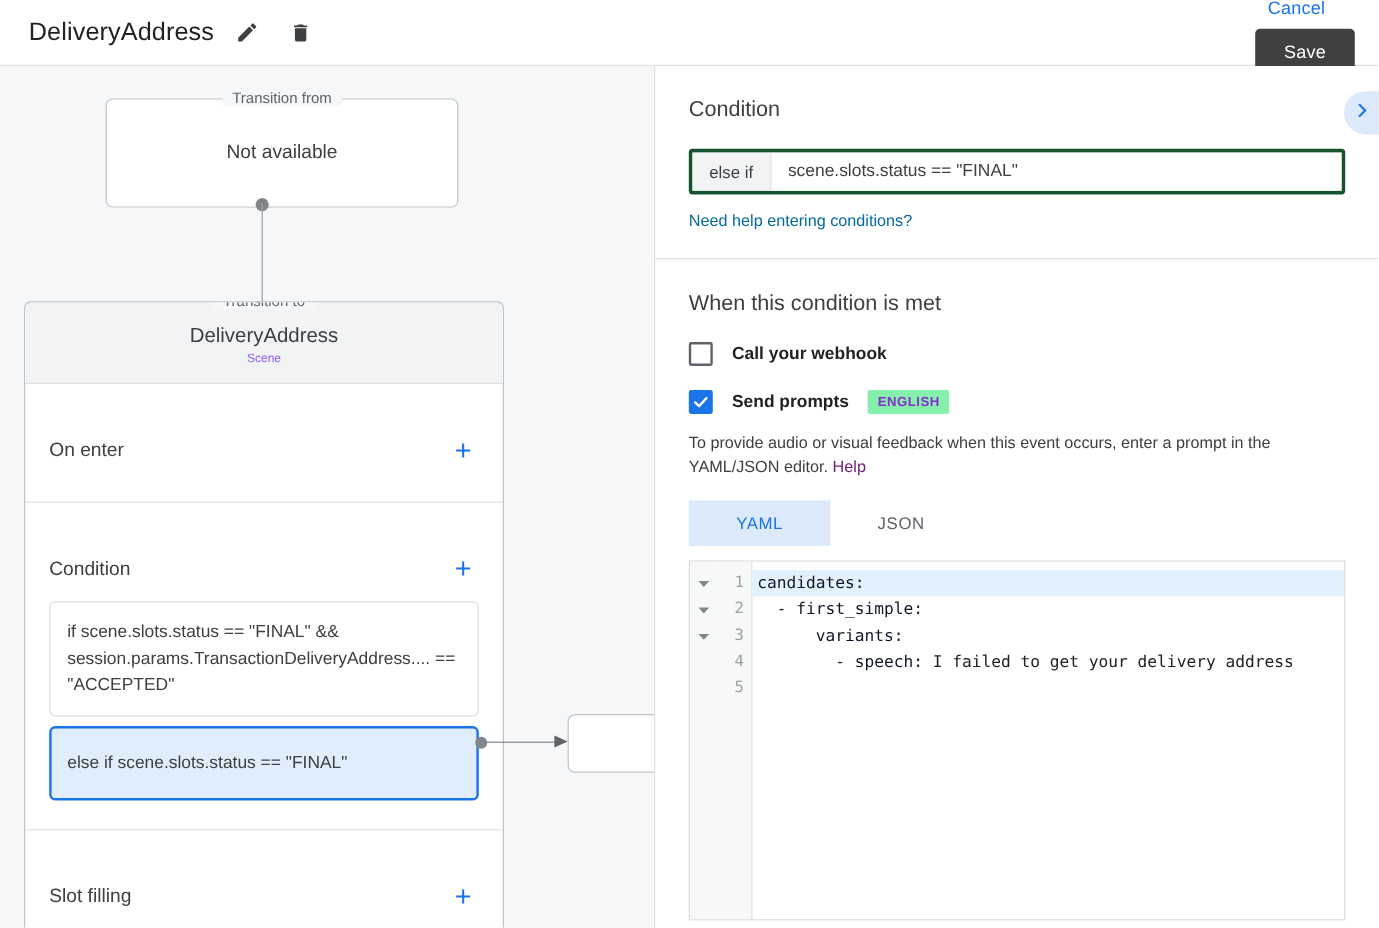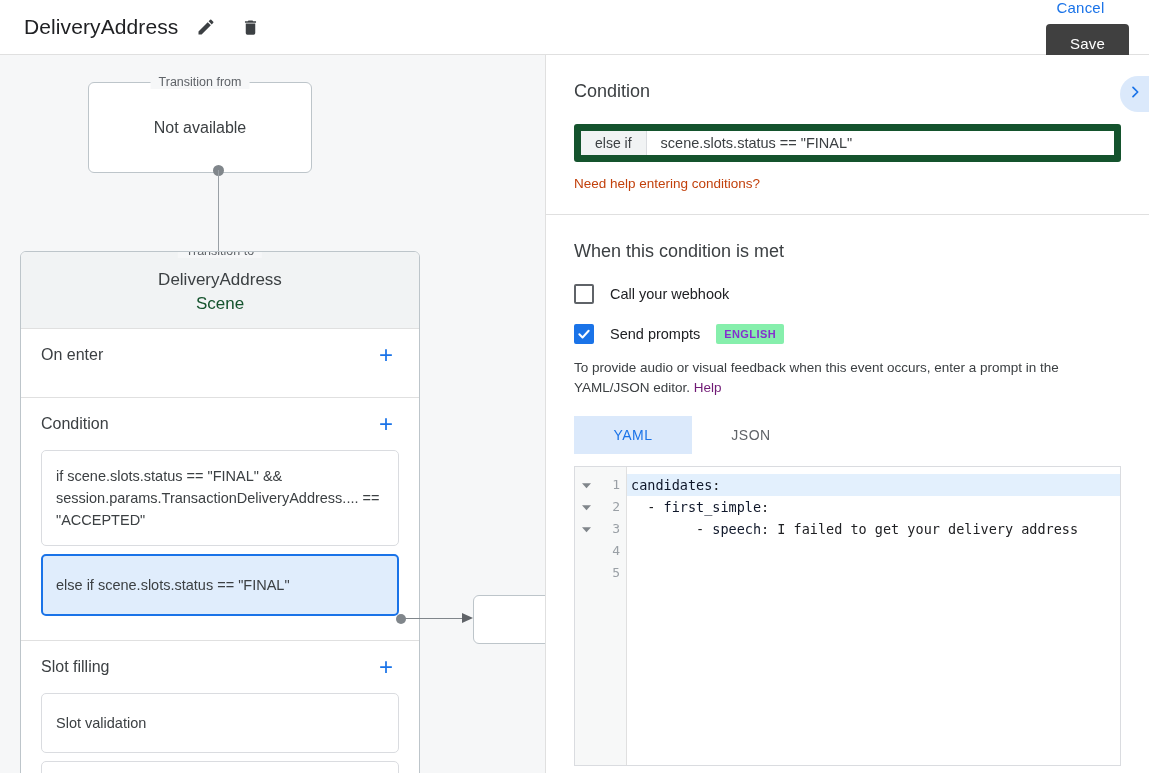--- a/index.html
+++ b/index.html
@@ -69,21 +69,21 @@
   .fcard-legend {
     position: absolute;
     top: -8px; left: 50%; transform: translateX(-50%);
     background: #f6f7f8;
     padding: 0 8px;
     font-size: 12.5px; color: #5f6368;
     white-space: nowrap;
   }
 
   #node-from {
-    left: 88px; top: 27px; width: 224px; height: 91px;
+    left: 88px; top: 27px; width: 294px; height: 91px;
   }
   #node-from .body {
     display: flex; align-items: center; justify-content: center;
     height: 100%;
     font-size: 16px; color: #3c4043;
   }
 
   
   #arrow-wrap { position: absolute; left: 213px; top: 110px; width: 14px; height: 110px; }
   #arrow-dot {
@@ -106,23 +106,23 @@
     left: 20px; top: 196px; width: 400px; height: 560px;
     background: #ffffff; overflow: hidden;
   }
   #node-to-head {
     background: #f1f3f4;
     border-bottom: 1px solid #e0e0e0;
     padding: 18px 0 14px;
     text-align: center;
   }
   #node-to-name { font-size: 17px; color: #3c4043; }
-  #node-to-sub { font-size: 17px; color: #14532d; margin-top: 4px; }
-
-  .section { border-bottom: 1px solid #e0e0e0; padding: 0 20px 16px; }
+  #node-to-sub { font-size: 10px; color: #8b5cf6; margin-top: 4px; }
+
+  .section { border-bottom: 1px solid #e0e0e0; padding: 0 20px 16px; margin-top: 30px; }
   .section:last-child { border-bottom: none; }
   .section-head {
     display: flex; align-items: center; justify-content: space-between;
     height: 52px;
   }
   .section-title { font-size: 16px; color: #3c4043; }
   .plus-btn {
     color: #1a73e8; font-size: 24px; line-height: 1;
     width: 26px; height: 26px; display: flex; align-items: center;
     justify-content: center; cursor: pointer; font-weight: 300;
@@ -182,55 +182,55 @@
   #expand-tab {
     position: absolute; right: -1px; top: 21px;
     width: 30px; height: 36px;
     background: #dbe9fb;
     border-radius: 18px 0 0 18px;
     display: flex; align-items: center; justify-content: center;
     cursor: pointer;
   }
   #cond-row {
     display: flex; margin-top: 22px;
-    border: 7px solid #14532d; border-radius: 3px;
+    border: 3px solid #14532d; border-radius: 3px;
     overflow: hidden; height: 38px;
     background: #fff;
   }
   #cond-prefix {
     background: #f1f3f4;
     border-right: 1px solid #dadce0;
     display: flex; align-items: center;
     padding: 0 14px;
     font-size: 14px; color: #3c4043; white-space: nowrap;
   }
   #cond-input {
     flex: 1; border: none; outline: none;
     padding: 0 14px; font-size: 14.5px; color: #3c4043;
     font-family: inherit; background: #fff;
   }
   #cond-help {
     display: inline-block; margin-top: 14px;
-    color: #c2410c; font-size: 13.5px; cursor: pointer;
+    color: #0369a1; font-size: 13.5px; cursor: pointer;
   }
 
   #panel-sec-met { padding: 26px 28px 0; }
   #met-heading { font-size: 18px; color: #3c4043; margin-bottom: 22px; }
   .check-row { display: flex; align-items: center; margin-bottom: 20px; }
   .cbox {
     width: 20px; height: 20px; border: 2px solid #5f6368;
     border-radius: 2px; background: #fff; cursor: pointer;
     flex: 0 0 auto;
   }
   .cbox.checked {
     background: #1a73e8; border-color: #1a73e8;
     display: flex; align-items: center; justify-content: center;
   }
   .check-label {
-    margin-left: 16px; font-size: 14.5px; font-weight: 400;
+    margin-left: 16px; font-size: 14.5px; font-weight: 700;
     color: #202124;
   }
   .lang-badge {
     margin-left: 16px;
     background: #86efac; color: #8430ce;
     font-size: 11px; font-weight: 700; letter-spacing: .4px;
     padding: 4px 8px; border-radius: 2px;
   }
   #prompt-desc {
     font-size: 13.5px; color: #3c4043; line-height: 20px;
@@ -424,18 +424,19 @@
       <div id="gutter-nums">
           <div class="ln">1</div>
           <div class="ln">2</div>
           <div class="ln">3</div>
           <div class="ln">4</div>
           <div class="ln">5</div>
         </div>
       <div id="code-area">
           <div class="code-line hl"><span class="k">candidates</span><span class="p">:</span></div>
           <div class="code-line">  - <span class="k">first_simple</span><span class="p">:</span></div>
+          <div class="code-line">      <span class="k">variants</span><span class="p">:</span></div>
           <div class="code-line">        - <span class="k">speech</span><span class="p">:</span><span class="p"> I failed to get your delivery address</span></div>
           <div class="code-line">&nbsp;</div>
         </div>
     </div>
   </div>
 </div>
 
 </body></html>

